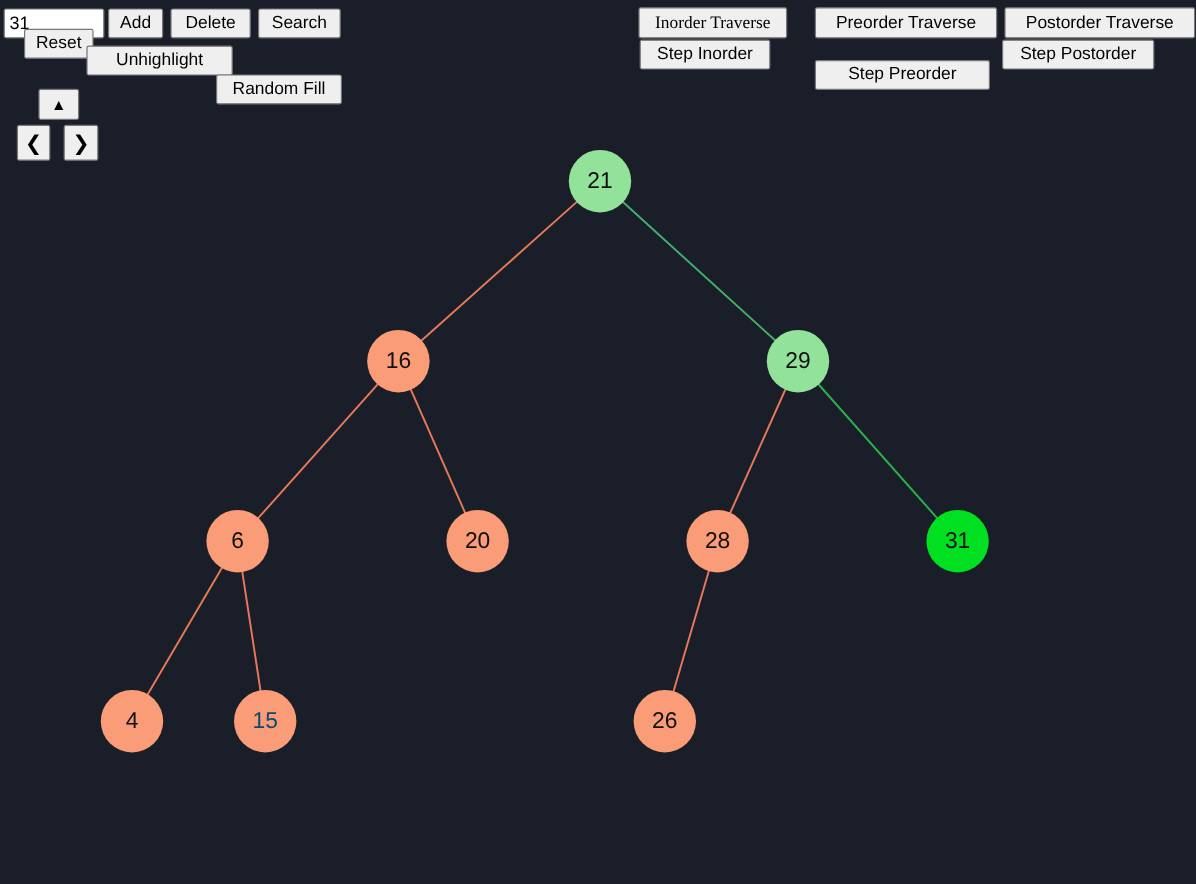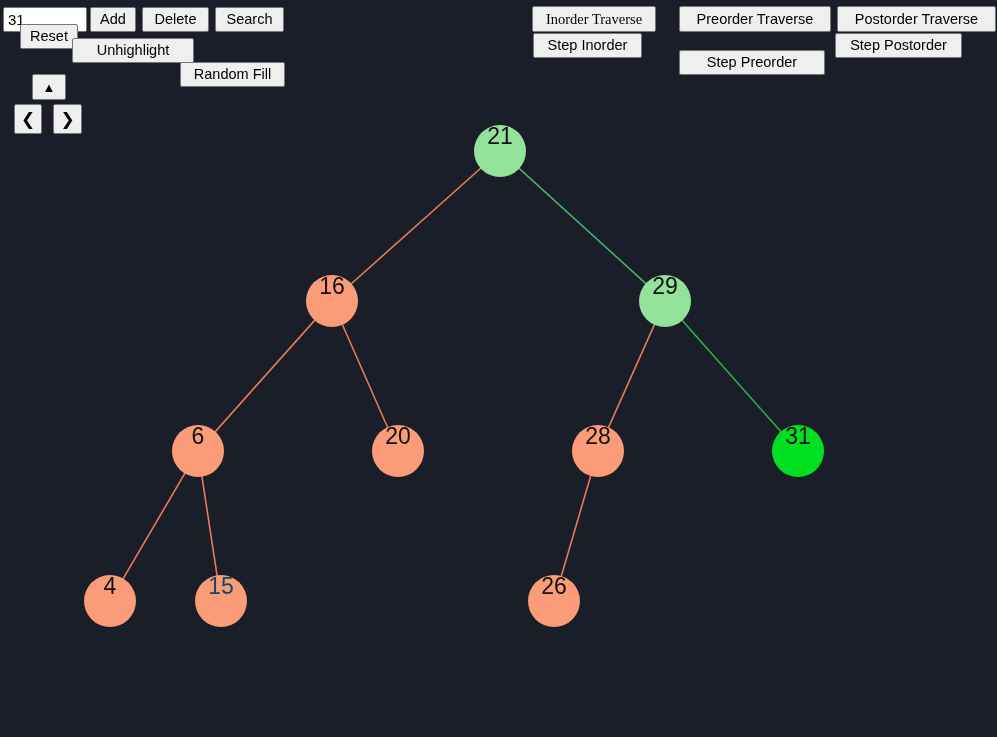--- a/index.html
+++ b/index.html
@@ -79,24 +79,25 @@
     top: 0;
     width: 997px;
     height: 737px;
     pointer-events: none;
   }
   .node {
     position: absolute;
     box-sizing: border-box;
     border-radius: 50%;
     display: flex;
+    align-items: center;
     justify-content: center;
     color: #101010;
     font-family: "Liberation Sans", sans-serif;
-    font-size: 23px;
+    font-size: 19px;
     line-height: 1;
     cursor: pointer;
     user-select: none;
   }
 </style>
 </head>
 <body>
 
 <input class="txtinput" id="value-input" type="text" placeholder="" value="31" style="left: 3px; top: 7px; width: 84px; height: 25px;">
 

